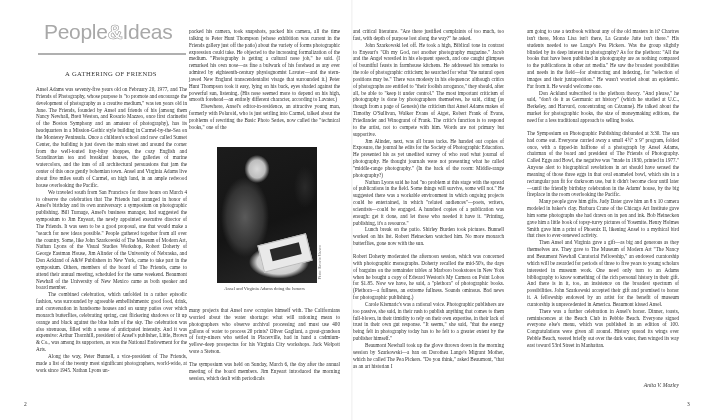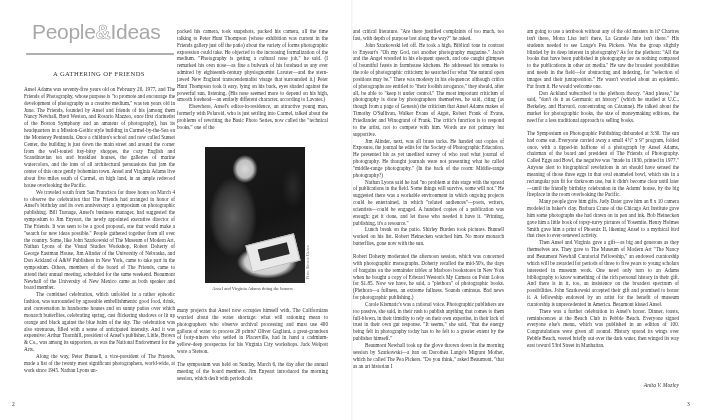--- a/index.html
+++ b/index.html
@@ -1,19 +1,19 @@
 <!DOCTYPE html>
 <html><head>
 <meta charset="utf-8">
 <style>
   * { box-sizing: border-box; margin: 0; padding: 0; }
   html, body { width: 704px; height: 420px; background: #ffffff; overflow: hidden; }
   body { position: relative; font-family: "Liberation Serif", "DejaVu Serif", serif; color: #2a2a2a; }
   .page { position: absolute; top: 0; height: 420px; }
-  .page-left { left: 0; width: 352px; }
+  .page-left { left: 12px; width: 352px; }
   .page-right { left: 352px; width: 352px; }
   .gutter { position: absolute; left: 351px; top: 0; width: 2px; height: 420px; background: linear-gradient(to right, #f2f2f2, #fafafa); }
 
   .masthead { position: absolute; left: 24px; top: 12px; width: 150px; height: 46px; }
   .masthead-title { position: absolute; left: 8px; top: 8px; font-family: "Liberation Sans", "DejaVu Sans", sans-serif; font-size: 21px; letter-spacing: -0.3px; color: #a8a8a8; font-weight: normal; white-space: nowrap; }
   .masthead-amp { color: #9a9a9a; -webkit-text-stroke: 0.6px #9a9a9a; color: #fff; font-weight: bold; }
   .masthead-rule { position: absolute; left: 2px; top: 41px; width: 148px; height: 1.5px; background: #b0b0b0; }
 
   .section-heading { position: absolute; left: 24px; top: 70px; width: 150px; text-align: center; font-size: 6.6px; letter-spacing: 0.4px; color: #333; }
 

